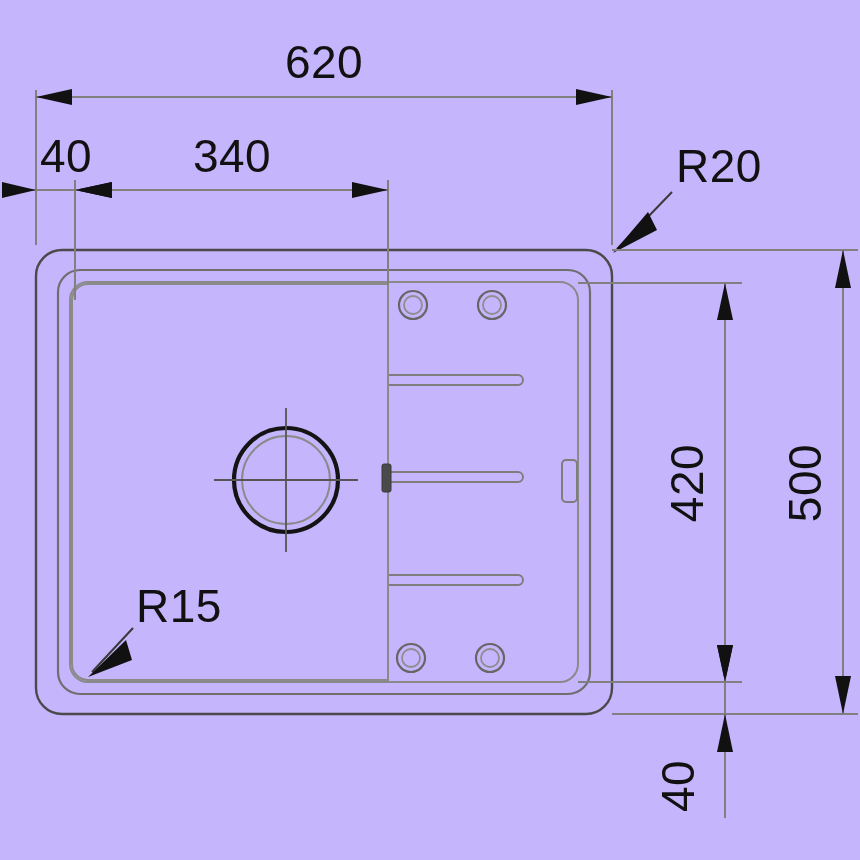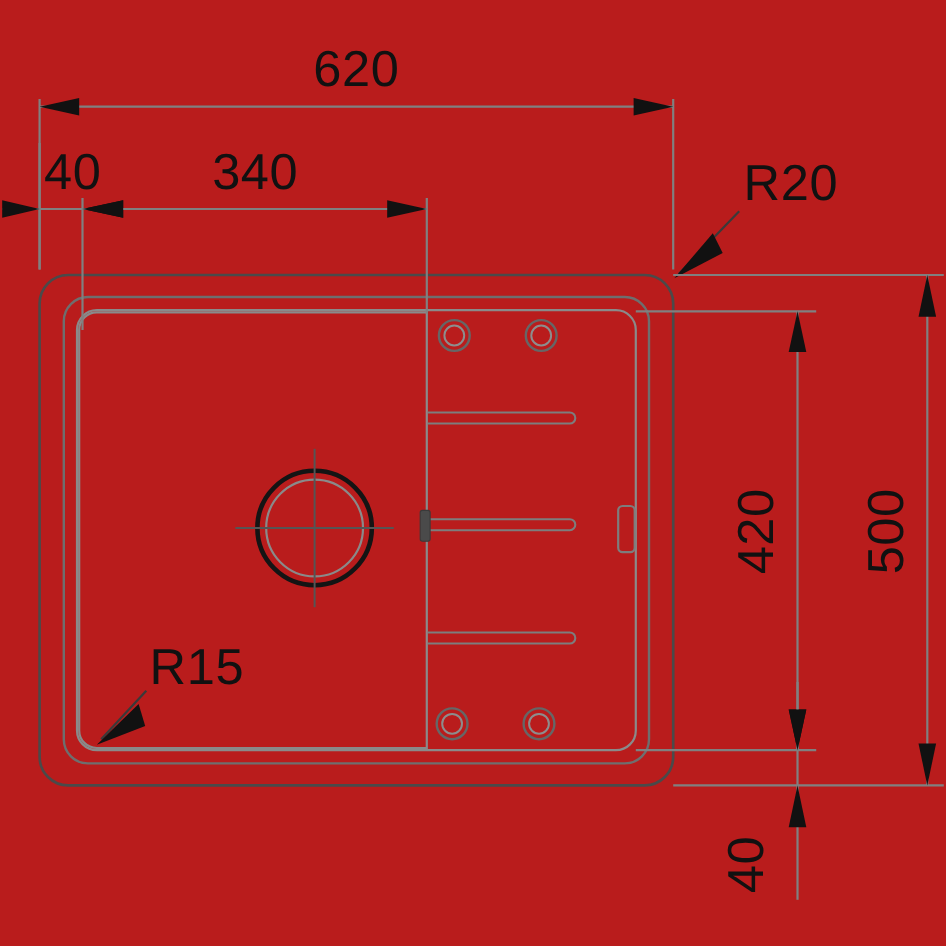--- a/index.html
+++ b/index.html
@@ -11,21 +11,21 @@
   body {
     width: 860px;
     height: 860px;
     font-family: "Liberation Sans", sans-serif;
     overflow: hidden;
   }
   #drawing-root {
     position: relative;
     width: 860px;
     height: 860px;
-    background: #b91c1c;
+    background: #c4b5fd;
   }
   svg#cad {
     display: block;
     width: 860px;
     height: 860px;
   }
   .dim-text {
     font-family: "Liberation Sans", sans-serif;
     font-size: 46px;
     fill: #111111;

